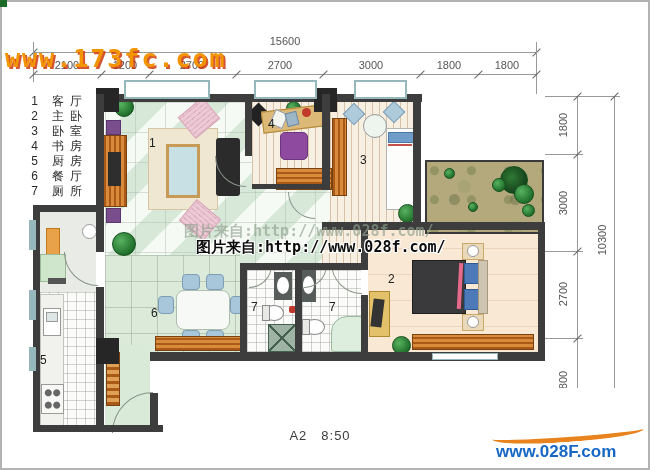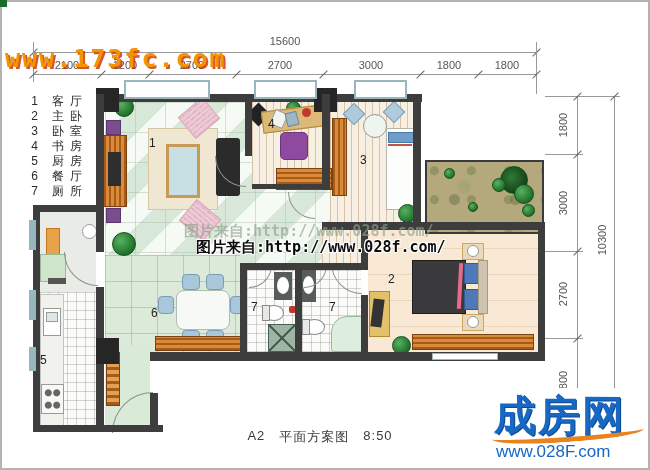--- a/index.html
+++ b/index.html
@@ -279,24 +279,21 @@
   <div class="abs" style="left:5px;top:44px;z-index:9;font-family:'DejaVu Sans Mono',monospace;font-weight:bold;font-size:25px;
        letter-spacing:2px;color:#f29500;text-shadow:2px 2px 0 rgba(204,42,0,.8);">www.173fc.com</div>
   <div class="abs" style="left:184px;top:222px;z-index:9;font-family:'DejaVu Sans Mono',monospace;font-weight:bold;font-size:15px;
        color:#8fa08f;opacity:.65;">图片来自:http://www.028f.com/</div>
   <div class="abs" style="left:196px;top:238px;z-index:9;font-family:'DejaVu Sans Mono',monospace;font-weight:bold;font-size:15px;color:#0c0c0c;
        text-shadow:-1px -1px 0 #fff,1px -1px 0 #fff,-1px 1px 0 #fff,1px 1px 0 #fff;">图片来自:http://www.028f.com/</div>
 
   <div class="abs" style="left:195px;top:428px;width:250px;display:flex;justify-content:center;gap:14px;z-index:6;
        font-size:13px;color:#3c3c3c;letter-spacing:1px;">
     <span>A2</span>
-    <span>平面方案图</span>
     <span>8:50</span>
   </div>
 
   <div class="abs" style="left:492px;top:388px;width:156px;height:78px;z-index:10;background:#fff;">
-    <div class="abs" style="left:2px;top:0;font-size:42px;font-weight:bold;color:#1668c4;letter-spacing:2px;
-         text-shadow:1px 1px 0 #0d4a8f;">成房网</div>
     <div class="abs" style="left:0;top:38px;width:152px;height:16px;border-bottom:5px solid #e8831d;border-radius:50%;transform:rotate(-4deg);"></div>
-    <div class="abs" style="left:4px;top:54px;font-size:17px;font-weight:normal;color:#1668c4;">www.028F.com</div>
+    <div class="abs" style="left:4px;top:54px;font-size:17px;font-weight:bold;color:#1668c4;">www.028F.com</div>
   </div>
 
 </div>
 
 </body></html>

